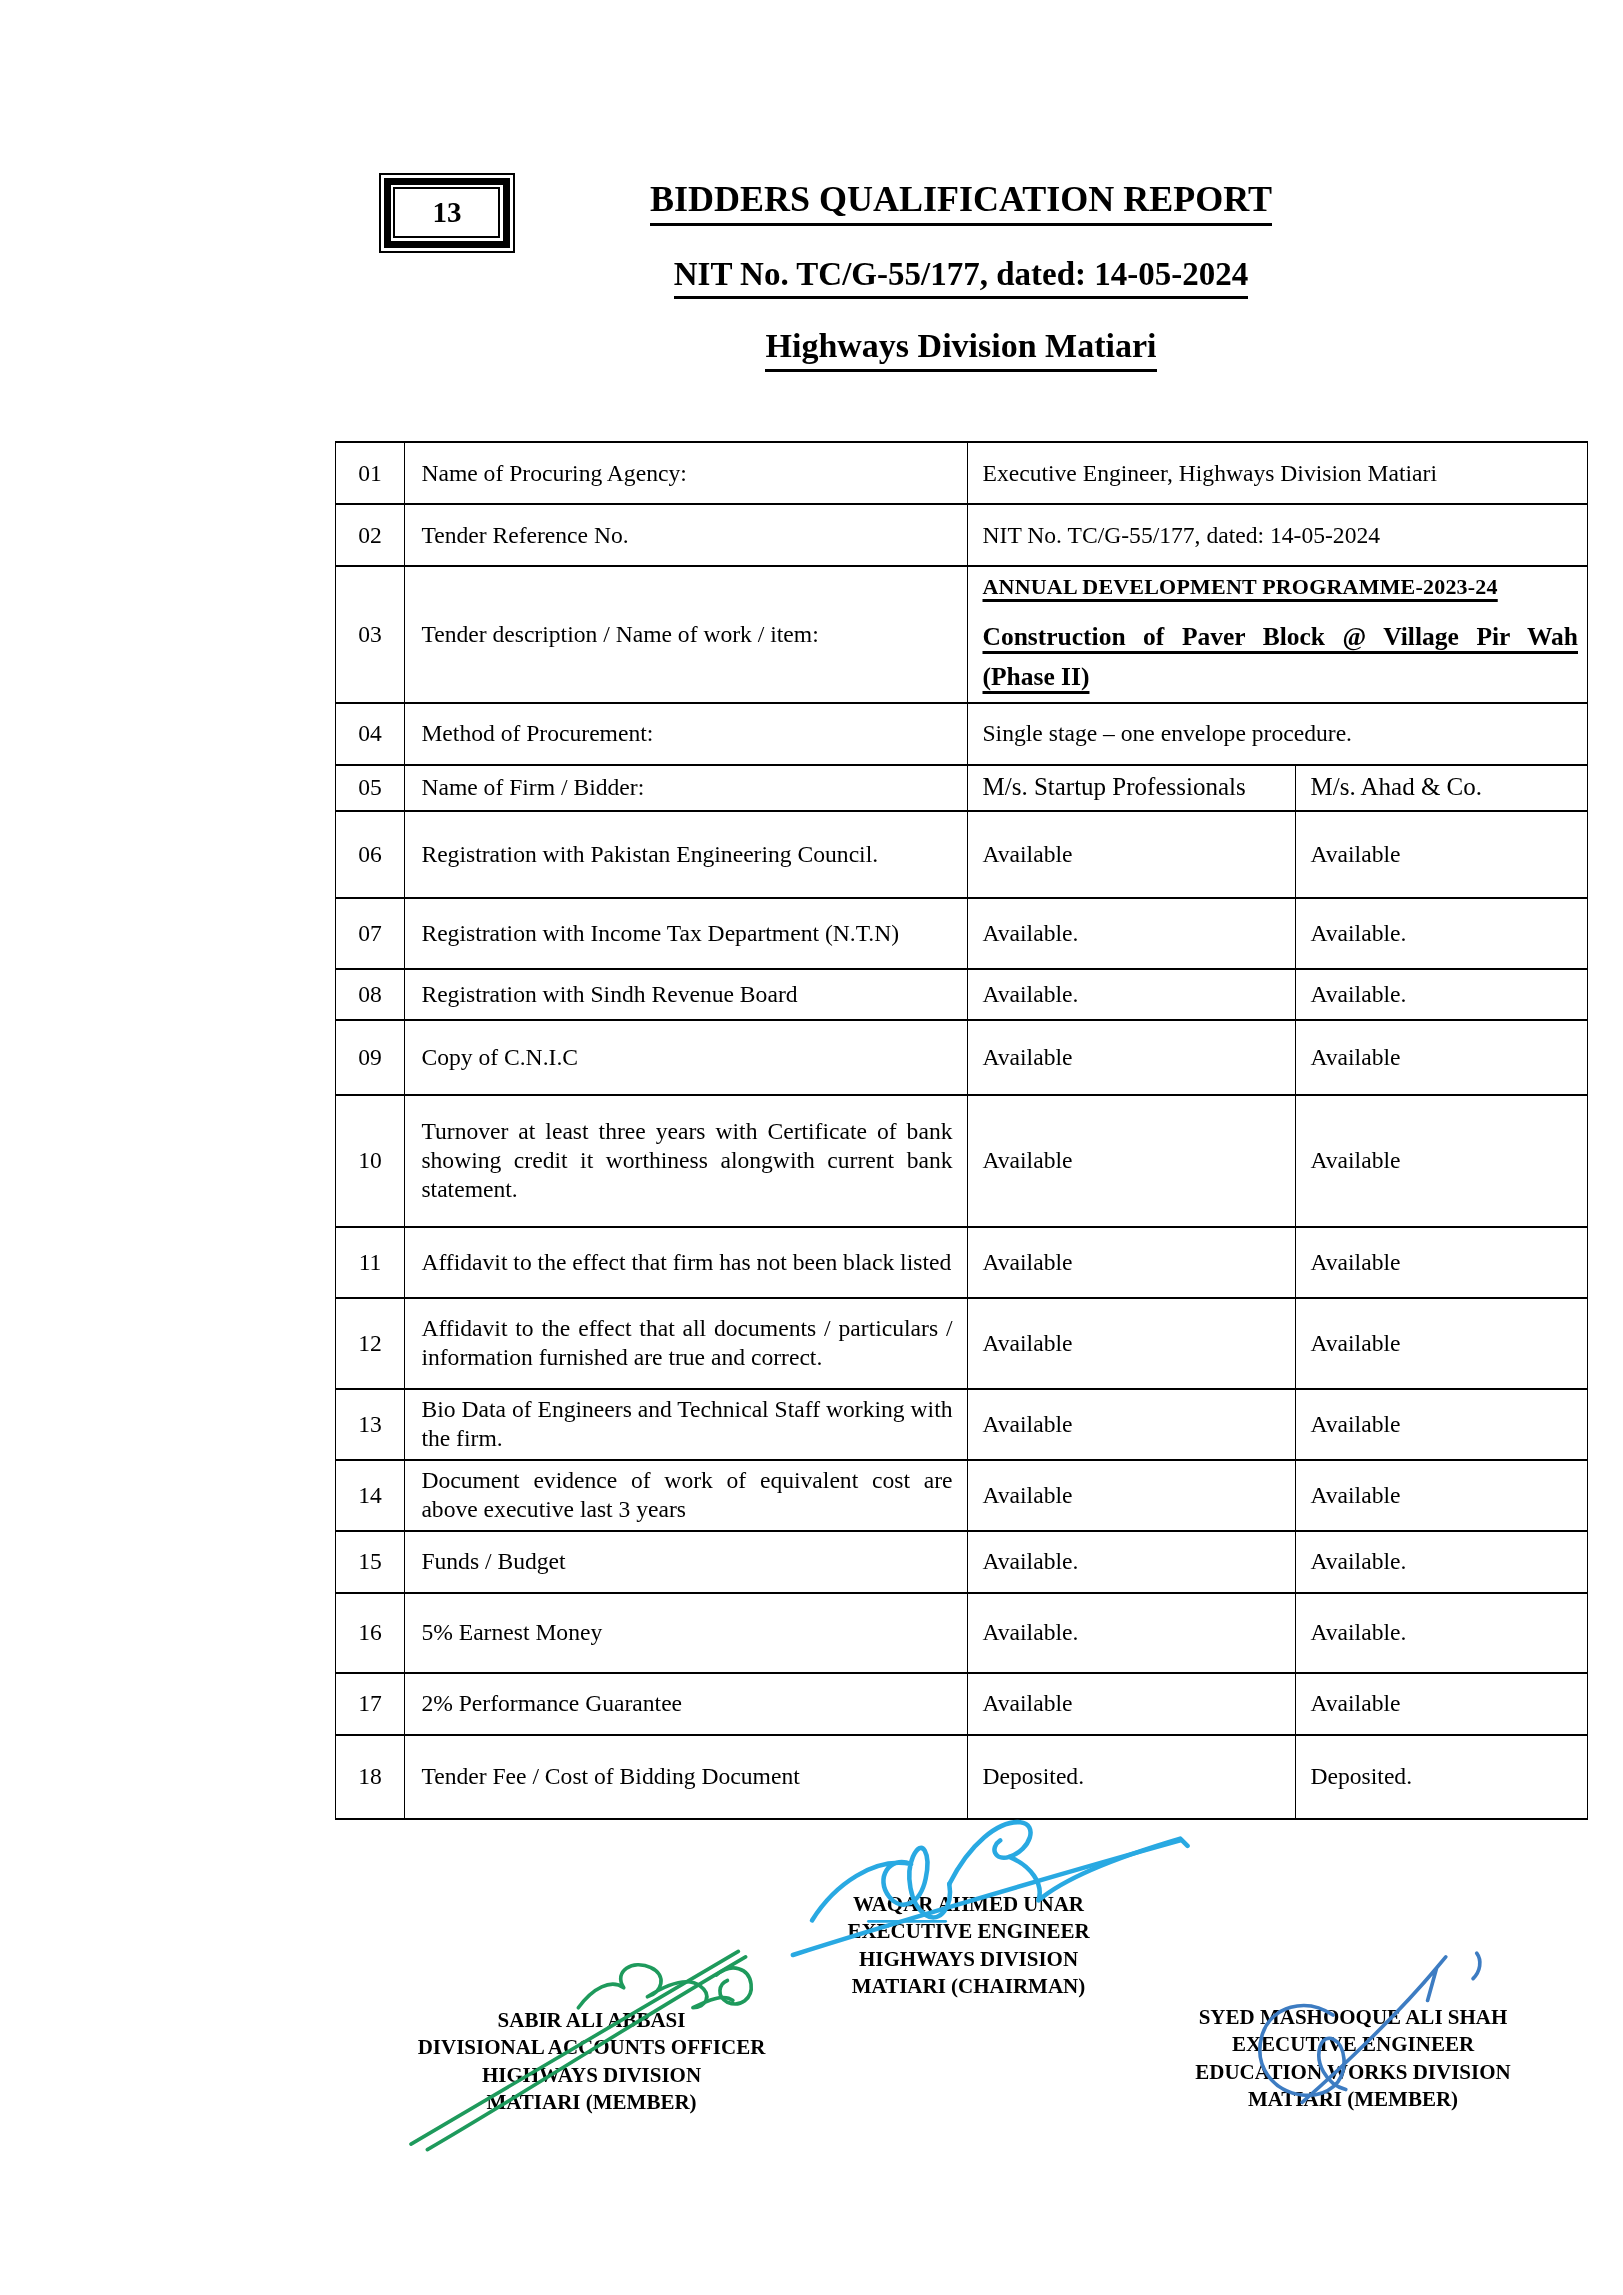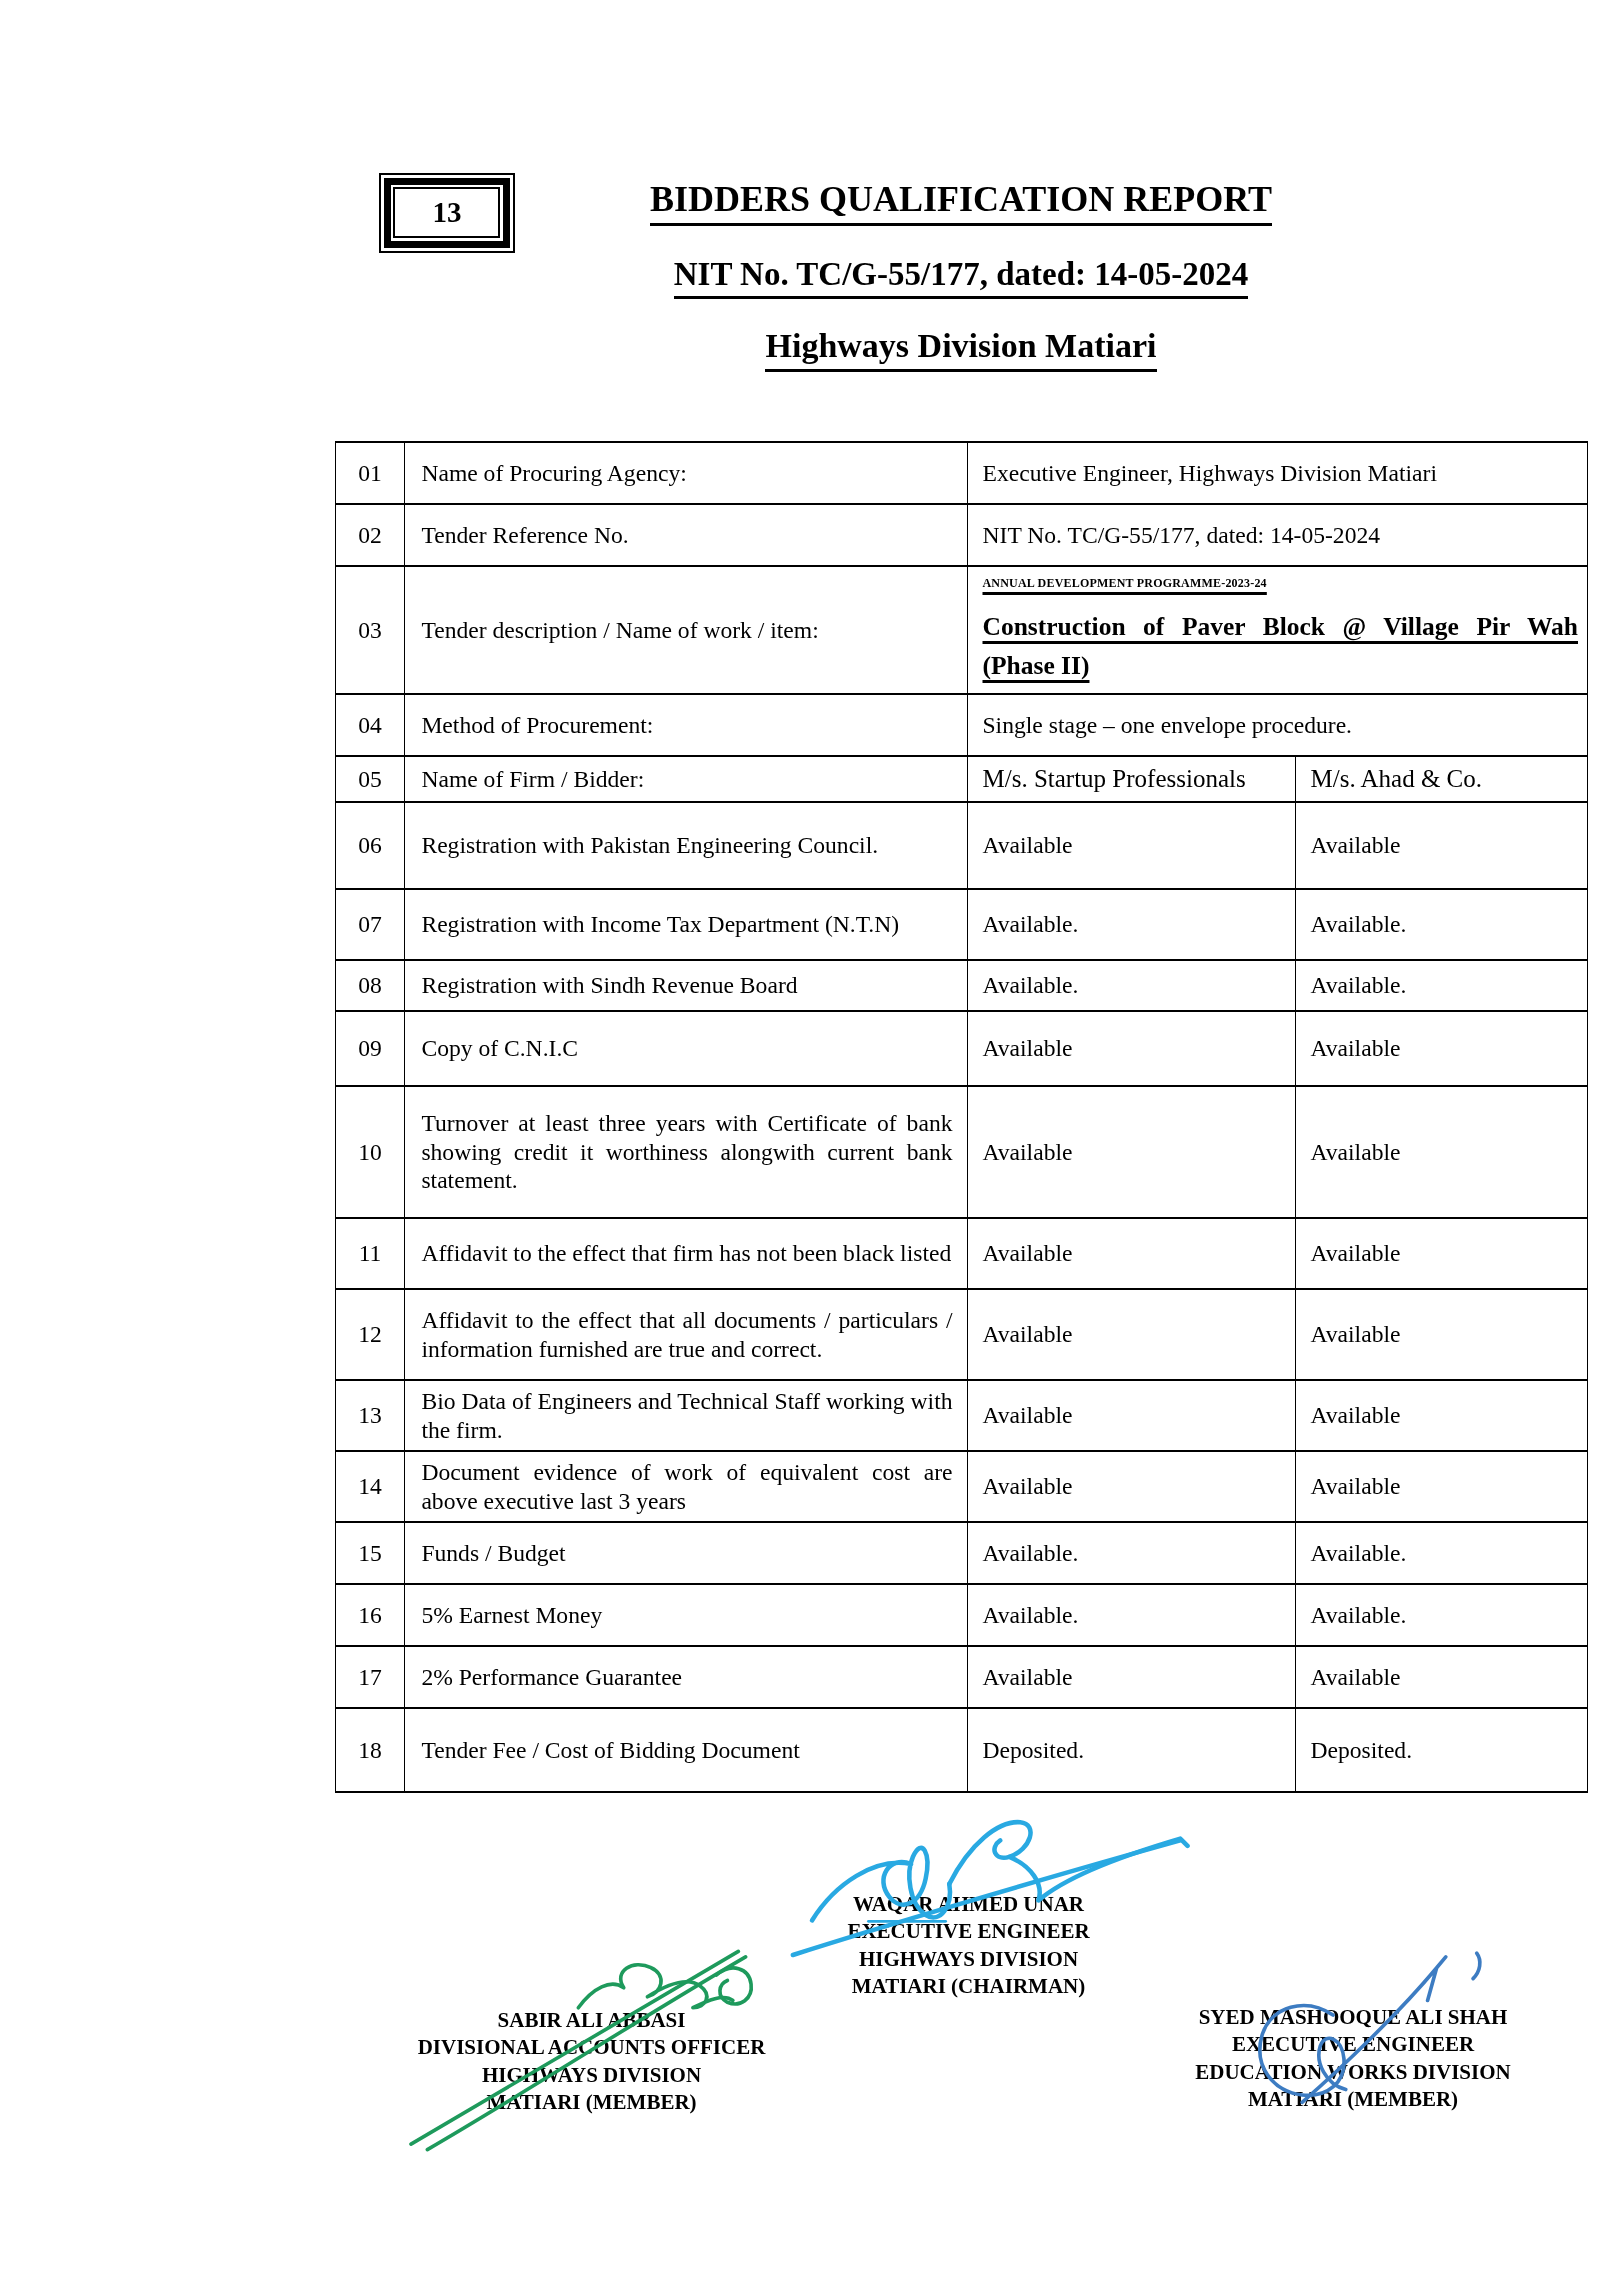--- a/index.html
+++ b/index.html
@@ -49,29 +49,29 @@
   tbody tr:nth-child(6)  { height:87px; }
   tbody tr:nth-child(7)  { height:71px; }
   tbody tr:nth-child(8)  { height:51px; }
   tbody tr:nth-child(9)  { height:75px; }
   tbody tr:nth-child(10) { height:132px; }
   tbody tr:nth-child(11) { height:71px; }
   tbody tr:nth-child(12) { height:91px; }
   tbody tr:nth-child(13) { height:71px; }
   tbody tr:nth-child(14) { height:71px; }
   tbody tr:nth-child(15) { height:62px; }
-  tbody tr:nth-child(16) { height:62px; }
+  tbody tr:nth-child(16) { height:80px; }
   tbody tr:nth-child(17) { height:62px; }
   tbody tr:nth-child(18) { height:84px; }
   tbody tr:nth-child(5) td.c-val { font-size:25px; }
 
   
   td.c-work { vertical-align:top; padding-top:7.3px; }
   .adp-line {
-    font-size:12px; font-weight:bold; letter-spacing:0.2px;
+    font-size:22px; font-weight:bold; letter-spacing:0.2px;
     text-decoration:underline; text-decoration-thickness:2.7px; text-underline-offset:4.5px;
     margin-bottom:16px;
   }
   .work-line {
     font-size:25.5px; font-weight:bold; text-align:justify; line-height:1.55;
     text-decoration:underline; text-decoration-thickness:2.7px; text-underline-offset:5.5px;
   }
 
   
   .sig-block { position:absolute; text-align:center; font-weight:bold;

